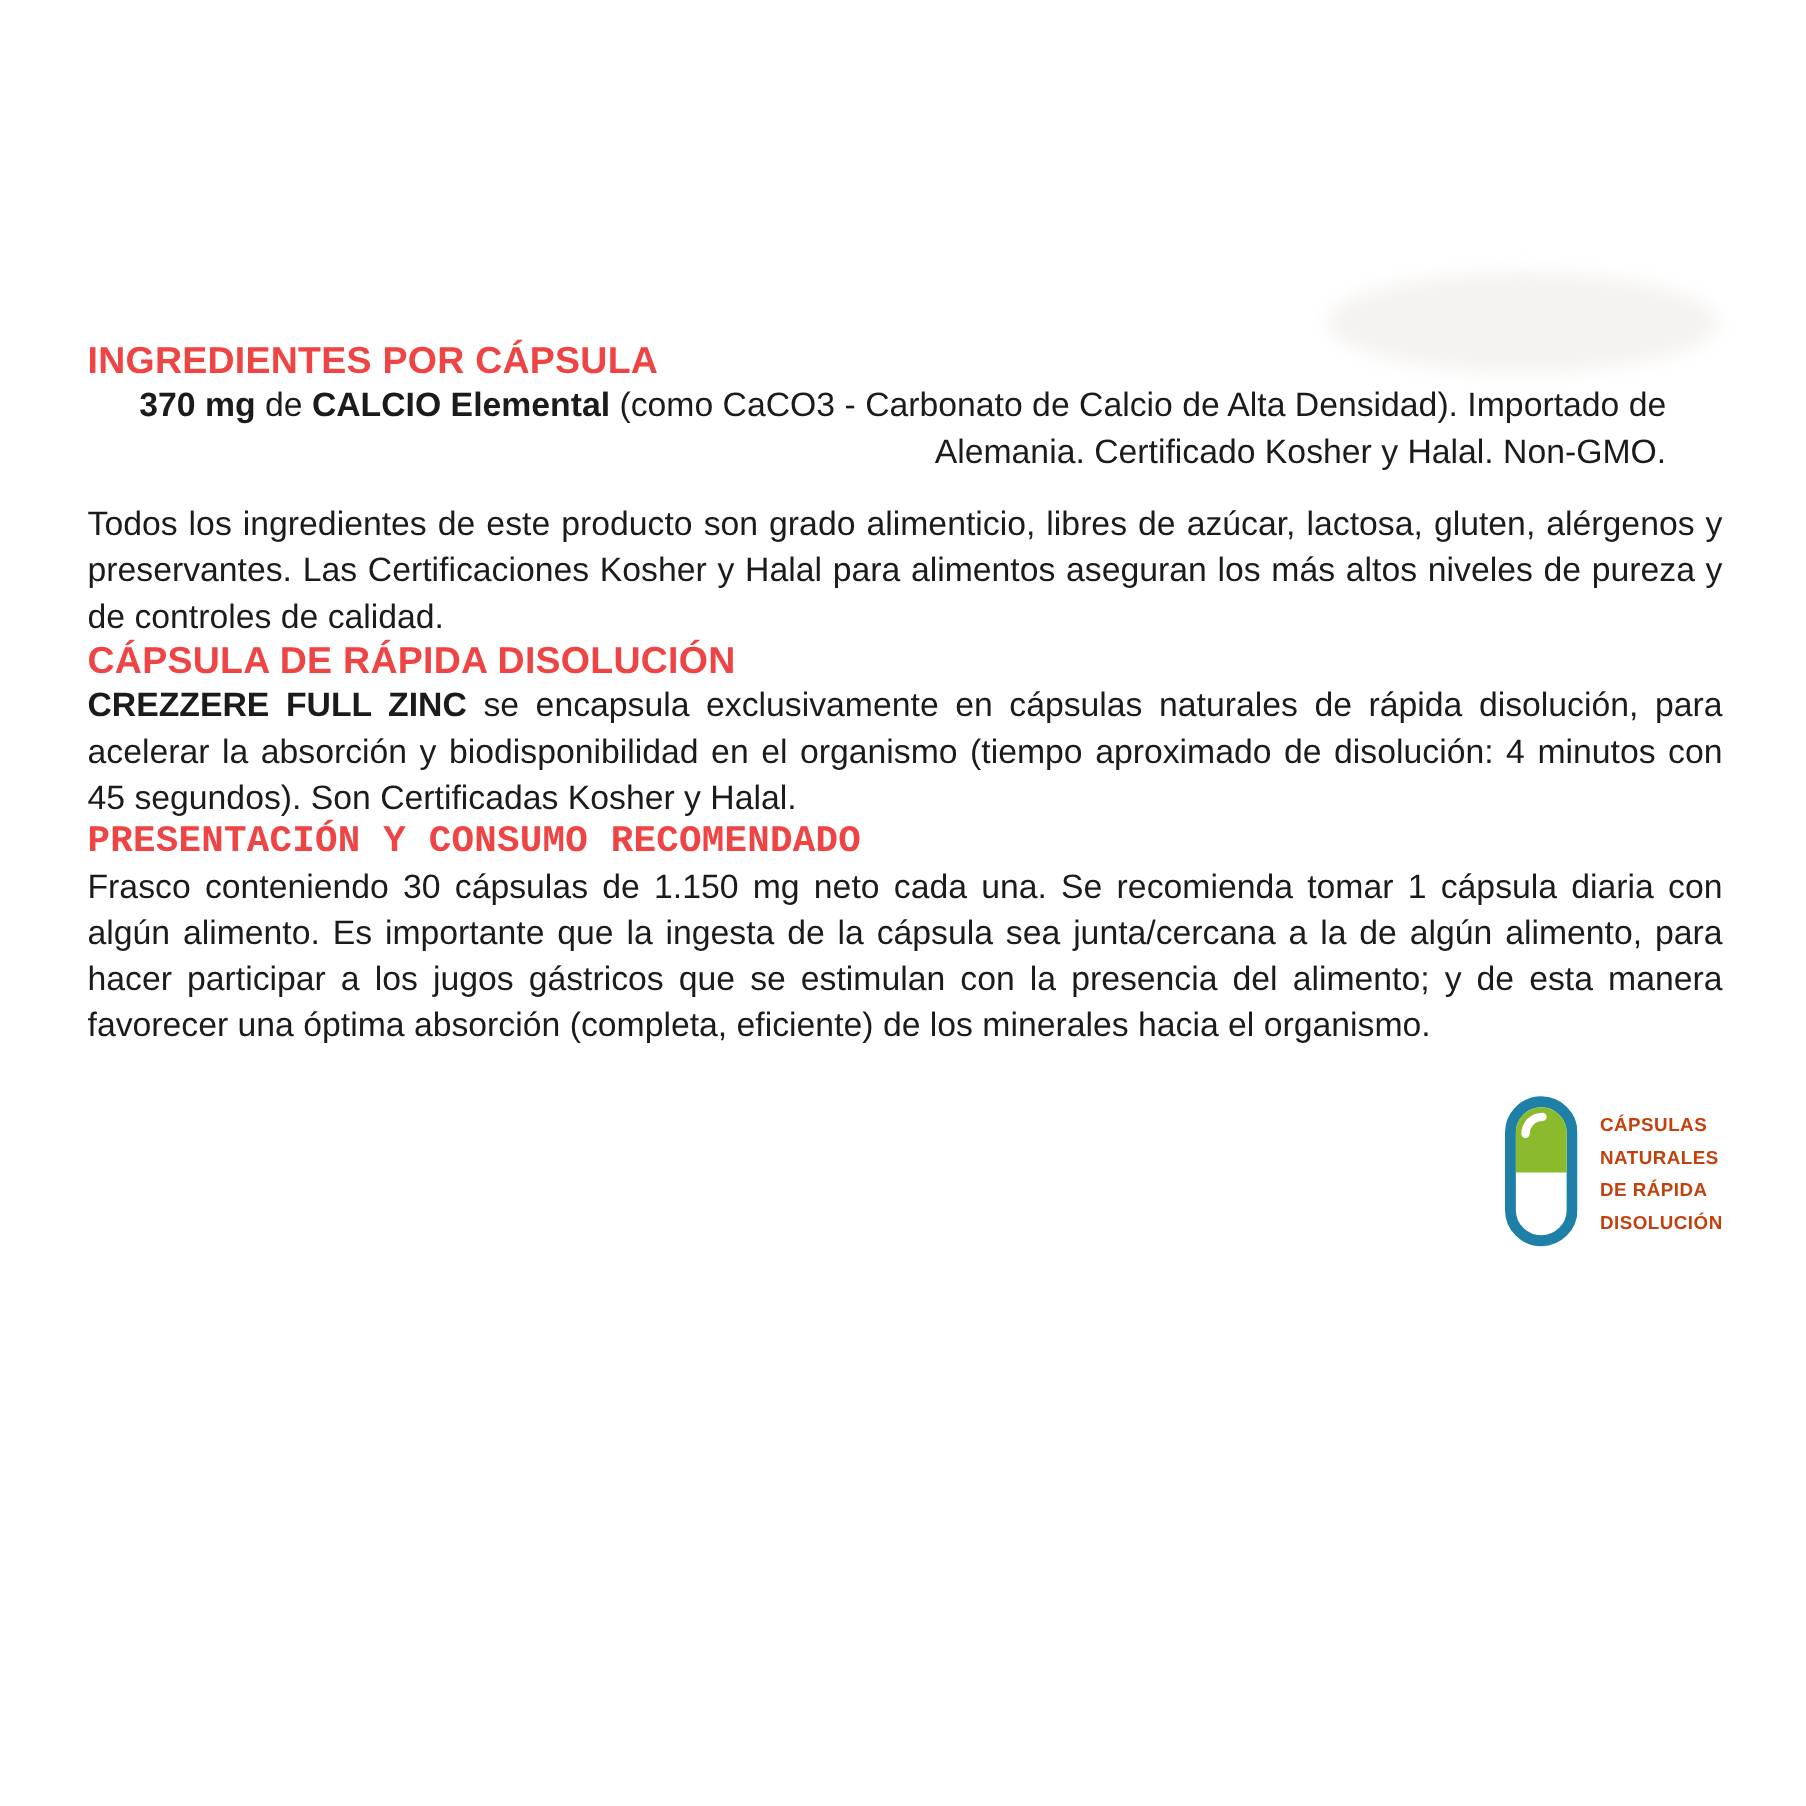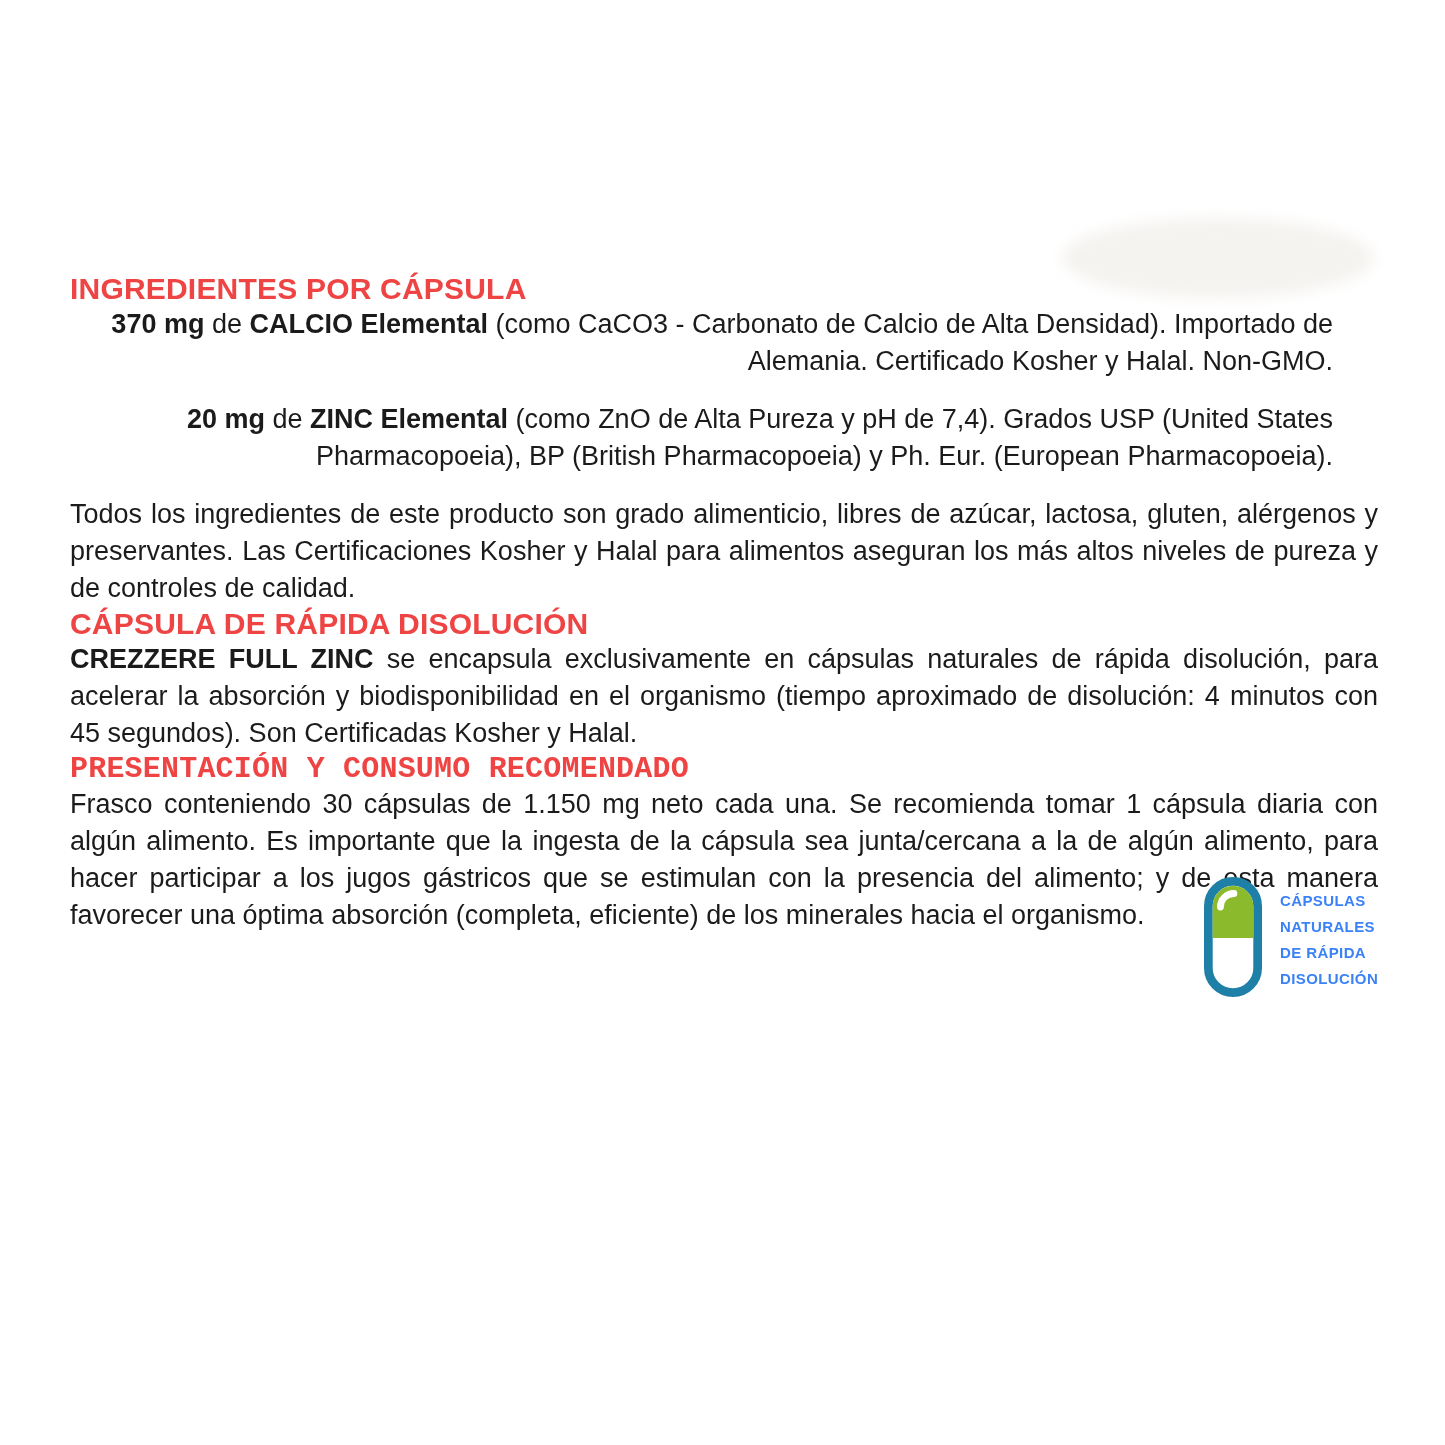--- a/index.html
+++ b/index.html
@@ -76,21 +76,21 @@
     display: flex;
     align-items: flex-start;
     gap: 18px;
   }
   .capsule-badge .label {
     padding-top: 12px;
     font-size: 15px;
     line-height: 26px;
     letter-spacing: 0.4px;
     font-weight: bold;
-    color: #3b82f6;
+    color: #c2410c;
     white-space: pre-line;
   }
 </style>
 </head>
 <body>
 
 <div class="page">
 
   <div class="watermark"></div>
 
@@ -99,26 +99,20 @@
     <h1 class="section-heading heading-ingredients">INGREDIENTES POR CÁPSULA</h1>
 
     <div class="body-text ingredient">
       <b>370 mg</b>
       <span>de</span>
       <b>CALCIO Elemental</b>
       <span>(como CaCO3 - Carbonato de Calcio de Alta Densidad). Importado de Alemania. Certificado Kosher y Halal. Non-GMO.</span>
     </div>
 
 
-    <div class="body-text ingredient">
-      <b>20 mg</b>
-      <span>de</span>
-      <b>ZINC Elemental</b>
-      <span>(como ZnO de Alta Pureza y pH de 7,4). Grados USP (United States Pharmacopoeia), BP (British Pharmacopoeia) y Ph. Eur. (European Pharmacopoeia).</span>
-    </div>
 
 
     <p class="body-text paragraph note-paragraph">Todos los ingredientes de este producto son grado alimenticio, libres de azúcar, lactosa, gluten, alérgenos y preservantes. Las Certificaciones Kosher y Halal para alimentos aseguran los más altos niveles de pureza y de controles de calidad.</p>
 
     <h1 class="section-heading heading-capsules">CÁPSULA DE RÁPIDA DISOLUCIÓN</h1>
 
     <p class="body-text paragraph capsules-paragraph">
       <b>CREZZERE FULL ZINC</b>
       <span>se encapsula exclusivamente en cápsulas naturales de rápida disolución, para acelerar la absorción y biodisponibilidad en el organismo (tiempo aproximado de disolución: 4 minutos con 45 segundos). Son Certificadas Kosher y Halal.</span>
     </p>

